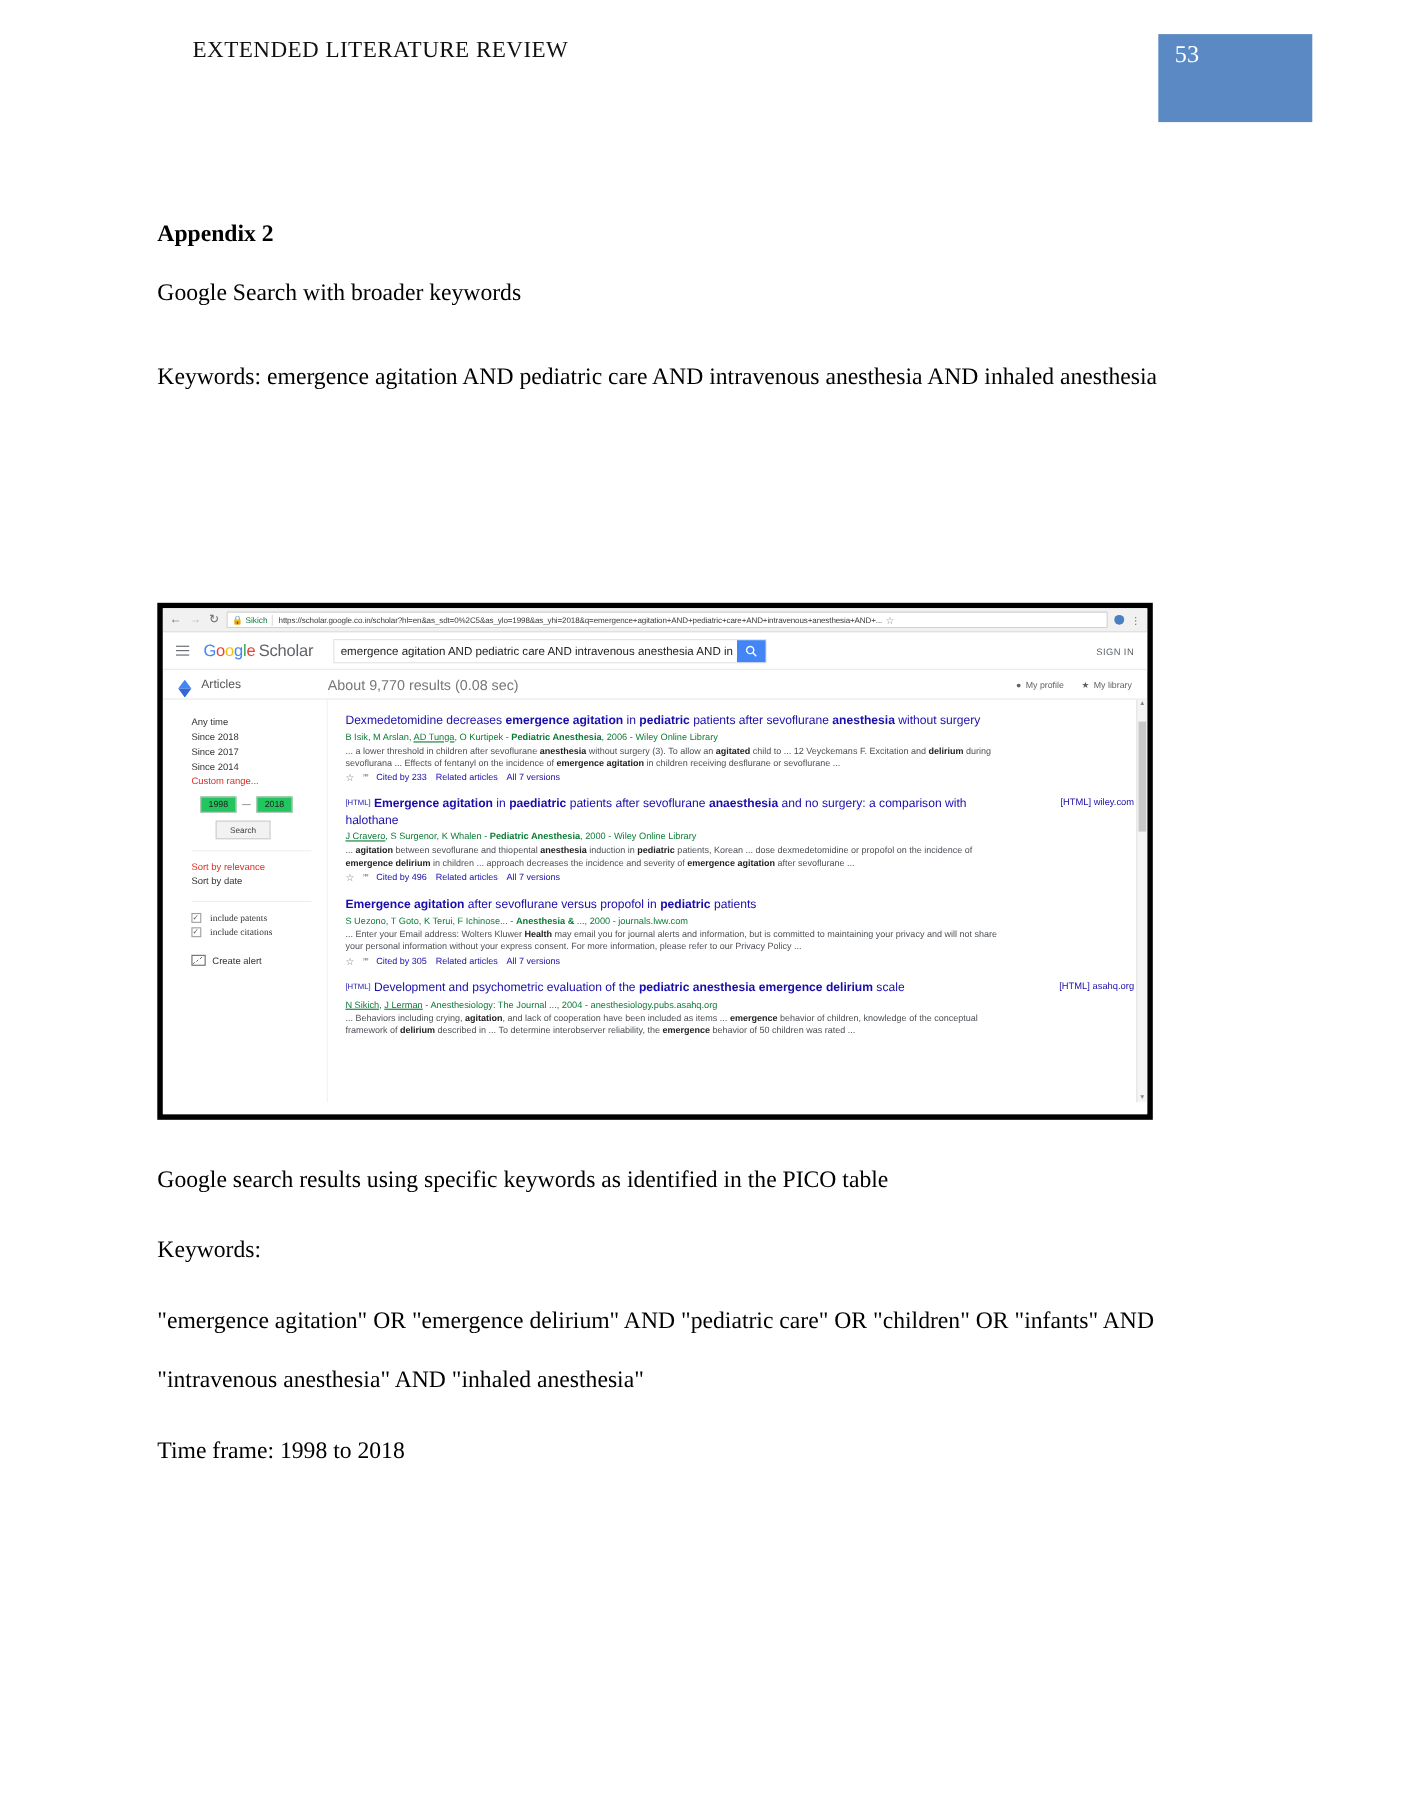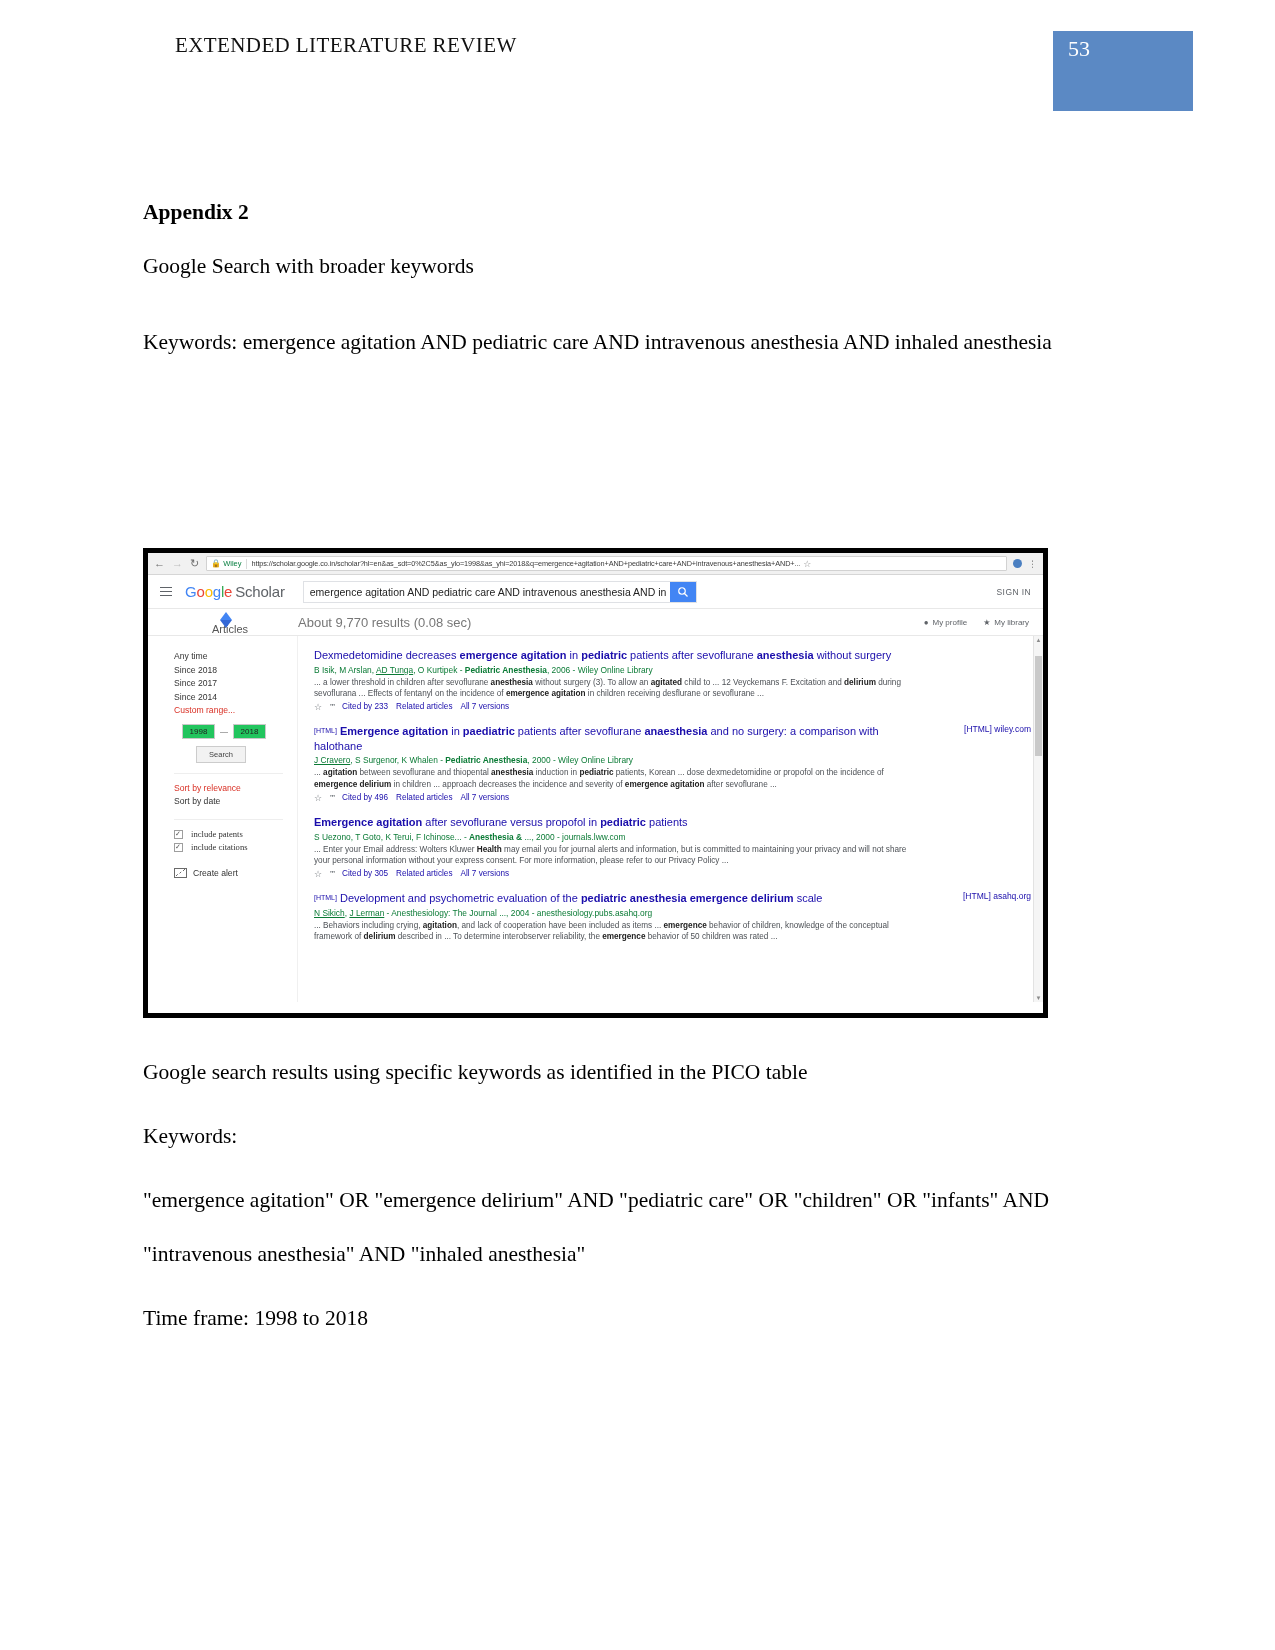--- a/index.html
+++ b/index.html
@@ -105,21 +105,21 @@
   .gs-btn svg { width:12px; height:12px; }
   .signin {
     margin-left:auto; font-size:8.5px; color:#5f6368; letter-spacing:0.4px;text-align:center;
   }
 
   
   .res-bar {
     position:relative; height:27px; border-bottom:1px solid #e8e8e8;
     display:flex; align-items:center; box-sizing:border-box;
   }
-  .res-bar .artwrap { width:150px; display:flex; align-items:center; padding-left:14px; box-sizing:border-box;flex-direction:column; }
+  .res-bar .artwrap { width:150px; display:flex; align-items:center; padding-left:14px; box-sizing:border-box; }
   .blue-diamond {
     width:0; height:0; border:6px solid transparent;
     border-bottom:8px solid #4285f4; position:relative; top:-3px; margin-right:9px;
   }
   .blue-diamond:after {
     content:""; position:absolute; left:-6px; top:8px;
     border:6px solid transparent; border-top:8px solid #3367d6;
   }
   .articles-lbl { font-size:11px; color:#555; }
   .res-count { font-size:13px; color:#777; }
@@ -236,21 +236,21 @@
 
   <div class="shot">
     <div class="shot-inner">
 
       <div class="urlbar">
         <span class="nav-ico">←</span>
         <span class="nav-ico dim">→</span>
         <span class="nav-ico">↻</span>
         <div class="omnibox">
           <span class="lock">🔒</span>
-          <span class="secure">Wiley</span>
+          <span class="secure">Sikich</span>
           <span class="url-sep"></span>
           <span class="url-txt">https://scholar.google.co.in/scholar?hl=en&amp;as_sdt=0%2C5&amp;as_ylo=1998&amp;as_yhi=2018&amp;q=emergence+agitation+AND+pediatric+care+AND+intravenous+anesthesia+AND+...</span>
           <span class="omni-star">☆</span>
         </div>
         <span class="ext-dot"></span>
         <span class="kebab">⋮</span>
       </div>
 
       <div class="gs-head">
         <span class="burger">

